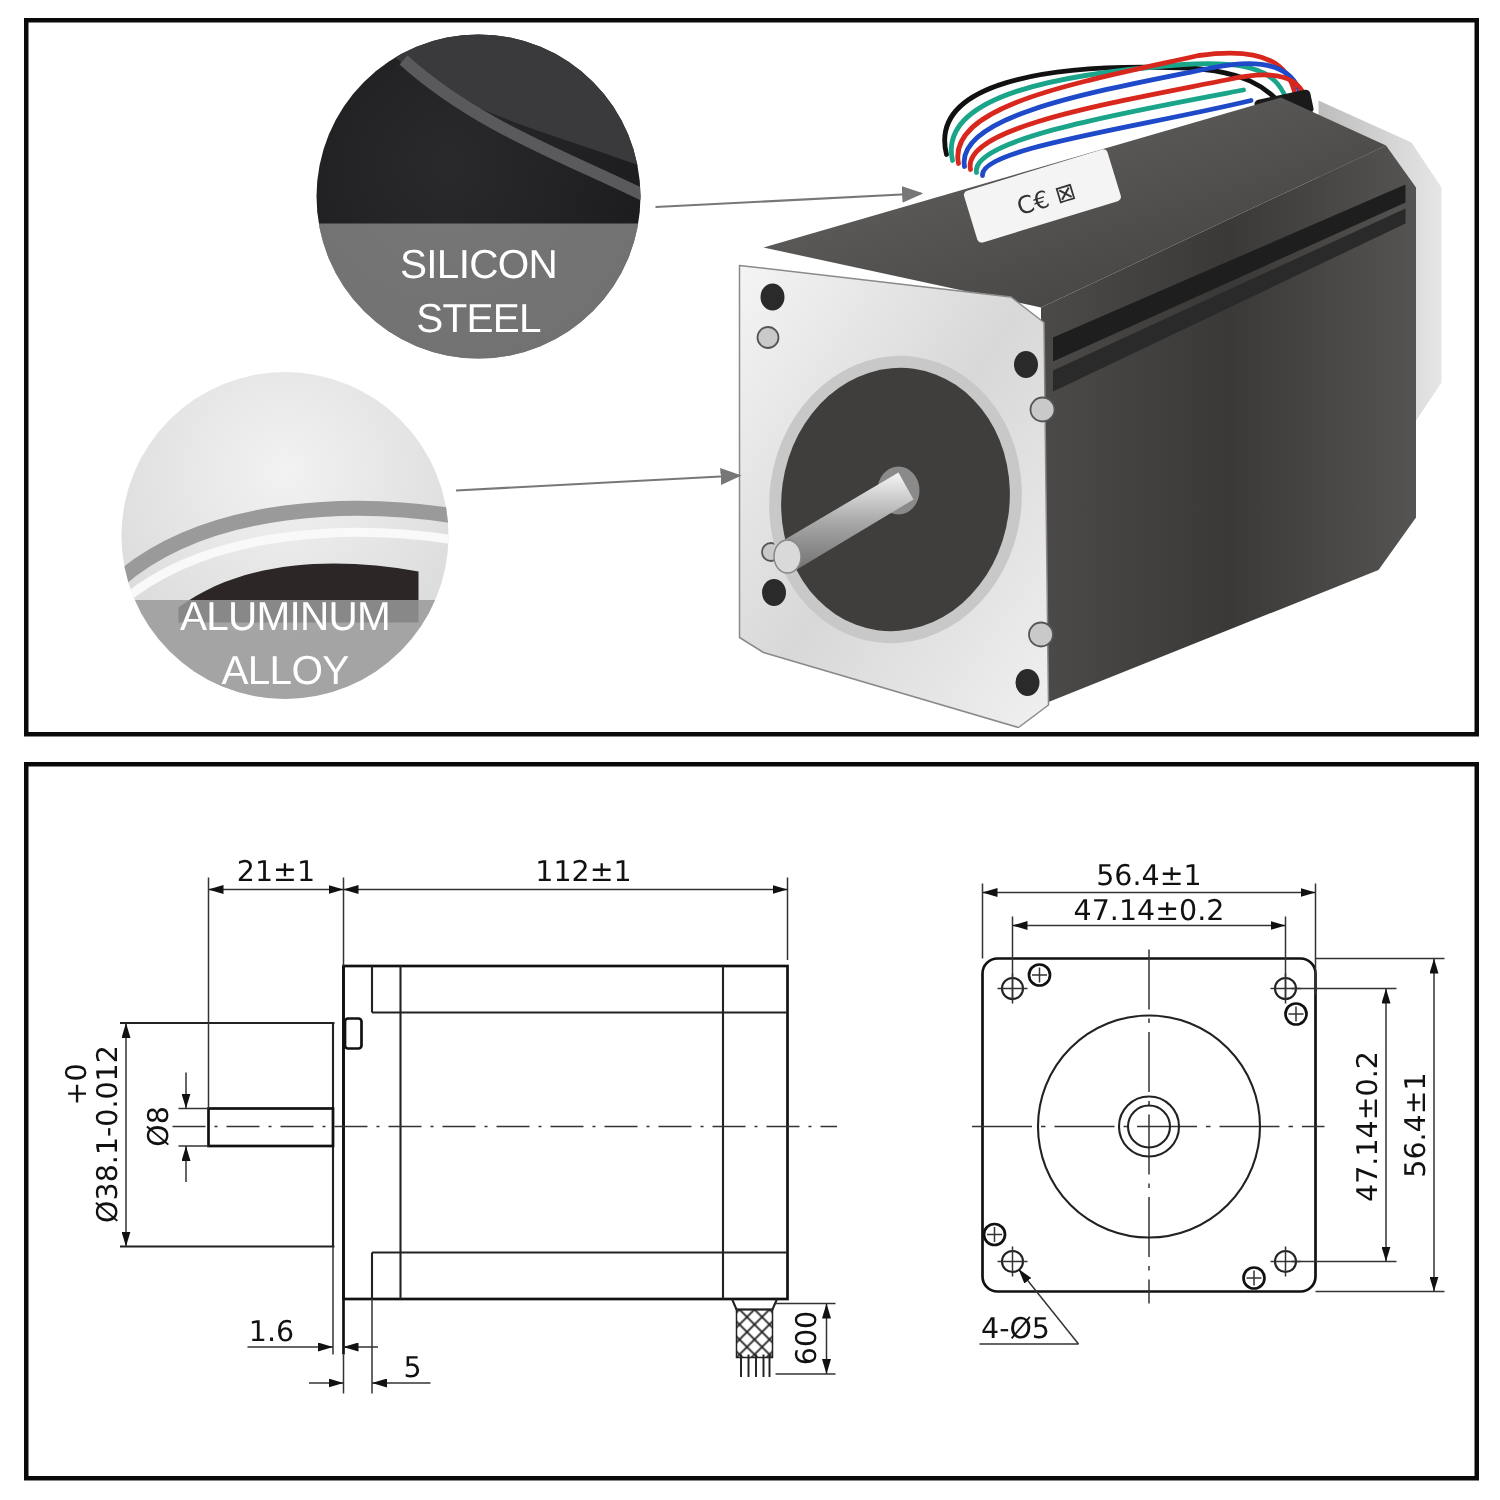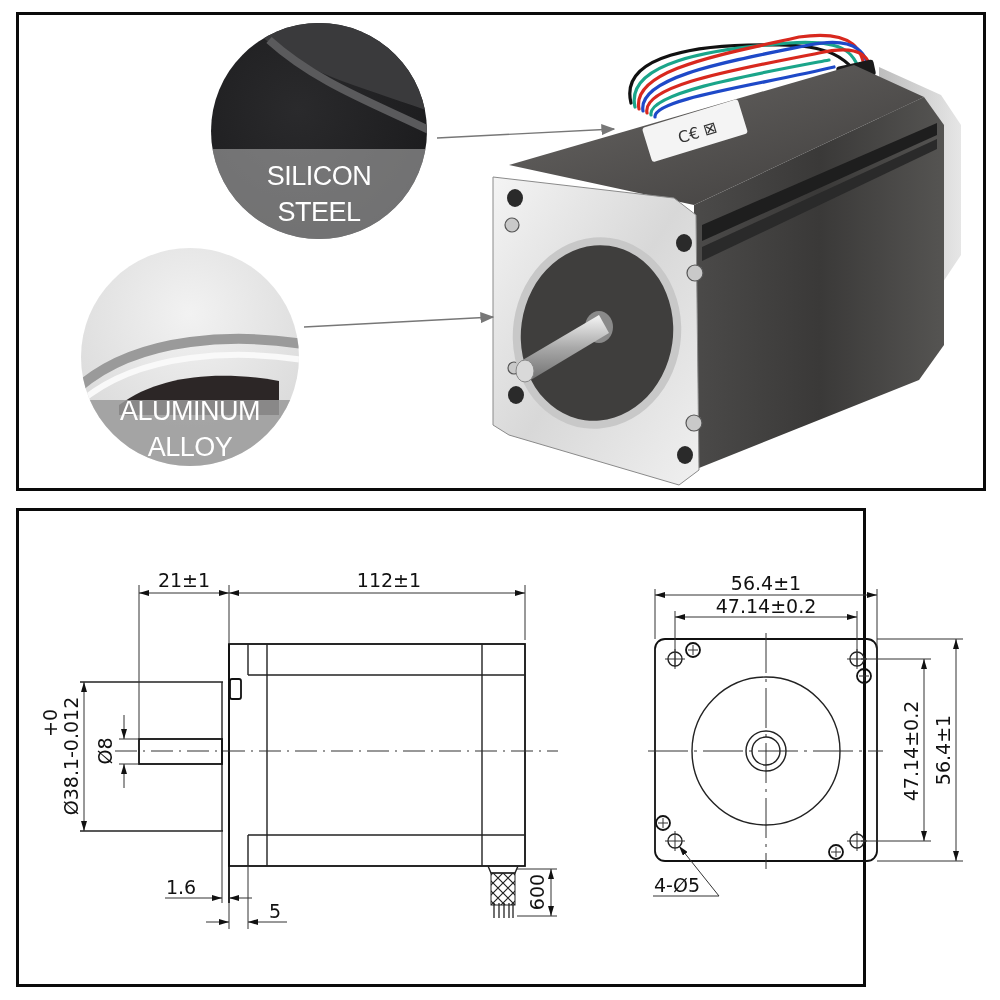--- a/index.html
+++ b/index.html
@@ -1,20 +1,20 @@
 <!DOCTYPE html>
 <html><head>
 <meta charset="utf-8">
 <style>
   html, body { margin: 0; padding: 0; background: #ffffff; }
   body { width: 1000px; height: 1000px; position: relative; overflow: hidden;
          font-family: "DejaVu Sans", "Liberation Sans", sans-serif; }
   .panel { position: absolute; box-sizing: border-box; border: 3px solid #0a0a0a; background: #fff; }
   #panel-top { left: 16px; top: 12px; width: 970px; height: 479px; }
-  #panel-bottom { left: 16px; top: 508px; width: 850px; height: 479px; }
+  #panel-bottom { left: 16px; top: 508px; width: 970px; height: 479px; }
   svg { position: absolute; left: 0; top: 0; }
   .callout-text { font-family: "Liberation Sans", sans-serif; fill: #ffffff; font-size: 27px; letter-spacing: -0.5px; }
   .dim { font-family: "DejaVu Sans", sans-serif; fill: #111; font-size: 19px; }
   .ln { stroke: #222; stroke-width: 1.4; fill: none; }
   .ln2 { stroke: #111; stroke-width: 1.8; fill: none; }
   .thin { stroke: #333; stroke-width: 1; fill: none; }
   .center { stroke: #333; stroke-width: 1.1; fill: none; stroke-dasharray: 22 6 2 6; }
 </style>
 </head>
 <body>

